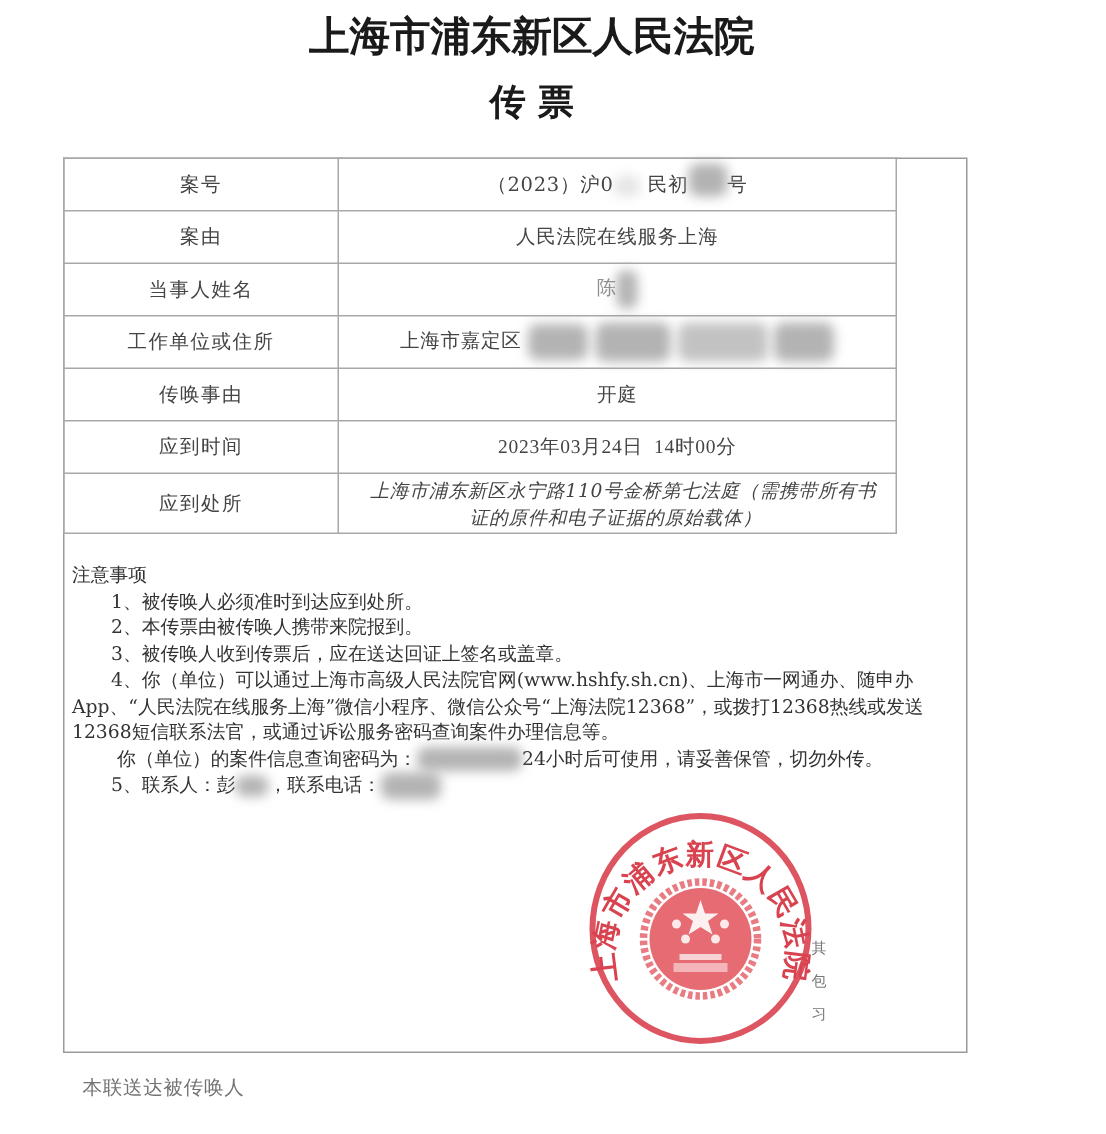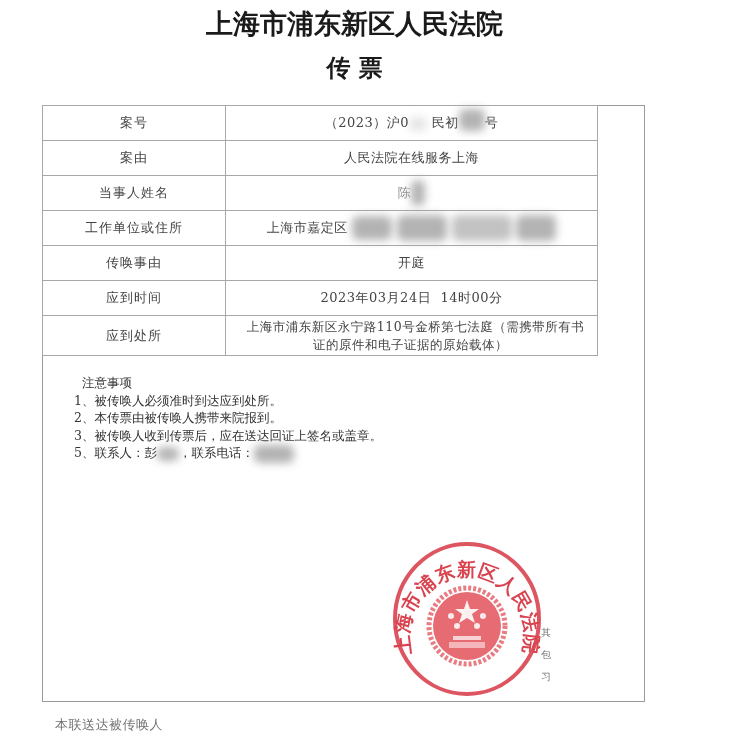--- a/index.html
+++ b/index.html
@@ -43,32 +43,32 @@
     padding: 0 8px;
     color: #444;
     vertical-align: middle;
   }
   table.info td.label {
     width: 166px; text-align: center; letter-spacing: 1px;
   }
   table.info td.value { text-align: center; letter-spacing: 0.5px; }
   tr.r { height: 35px; }
   tr.r2 { height: 40px; margin-top: 12px; }
-  td.value.multi { line-height: 18px; font-size: 12.5px; padding-left: 6px; }
+  td.value.multi { line-height: 18px; font-size: 12.5px; padding-left: 6px; font-style: italic; }
   .blur {
     display: inline-block; vertical-align: middle;
     background: #9a9a9a; filter: blur(4px); opacity: 0.75;
     border-radius: 6px;
   }
   .notes {
     position: absolute; left: 48px; top: 374px;
     width: 590px;
     font-size: 12.5px; line-height: 17.5px; color: #333;
   }
-  .notes .h { margin-bottom: 0; margin-left: 34px; }
+  .notes .h { margin-bottom: 0; }
   .notes .item { padding-left: 26px; }
   .notes .indent { text-indent: 30px; }
   .seal {
     position: absolute; left: 391px; top: 540px;
     width: 152px; height: 158px;
   }
   .footer {
     position: absolute; left: 55px; top: 716px;
     font-size: 13px; color: #737373; letter-spacing: 0.5px;
   }
@@ -113,34 +113,38 @@
       <span class="blur" style="width:60px;height:26px;opacity:0.6;"></span>
       <span class="blur" style="width:40px;height:26px;"></span>
     </td>
   </tr>
   <tr class="r">
     <td class="label">传唤事由</td>
     <td class="value">开庭</td>
   </tr>
   <tr class="r">
     <td class="label">应到时间</td>
-    <td class="value" style="white-space:pre;">2023年03月24日  14时00分</td>
+    <td class="value" style="white-space:pre;font-family:Liberation Serif, serif;">2023年03月24日  14时00分</td>
   </tr>
   <tr class="r2">
     <td class="label">应到处所</td>
     <td class="value multi" style="text-indent:10px;">上海市浦东新区永宁路110号金桥第七法庭（需携带所有书证的原件和电子证据的原始载体）</td>
   </tr>
 </tbody>
   </table>
 
 <div class="notes">
   <div class="h">注意事项</div>
   <div class="item">1、被传唤人必须准时到达应到处所。</div>
   <div class="item">2、本传票由被传唤人携带来院报到。</div>
   <div class="item">3、被传唤人收到传票后，应在送达回证上签名或盖章。</div>
+  <div class="indent" style="text-indent:26px;">4、你（单位）可以通过上海市高级人民法院官网(www.hshfy.sh.cn)、上海市一网通办、随申办App、“人民法院在线服务上海”微信小程序、微信公众号“上海法院12368”，或拨打12368热线或发送12368短信联系法官，或通过诉讼服务密码查询案件办理信息等。</div>
+  <div style="text-indent:30px;">
+    <span>你（单位）的案件信息查询密码为：</span><span class="blur" style="width:70px;height:16px;"></span><span>24小时后可使用，请妥善保管，切勿外传。</span>
+  </div>
   <div class="item">
     <span>5、联系人：彭</span><span class="blur" style="width:22px;height:14px;"></span><span>，联系电话：</span><span class="blur" style="width:40px;height:18px;"></span>
   </div>
 </div>
 
 <svg class="seal" viewBox="0 0 152 158">
   <defs>
     <path id="sealArc" d="M 22 118 A 58 60 0 1 1 130 118"></path>
   </defs>
   <ellipse cx="76" cy="79" rx="72" ry="75" fill="none" stroke="#d9434f" stroke-width="4" opacity="0.9"></ellipse>

